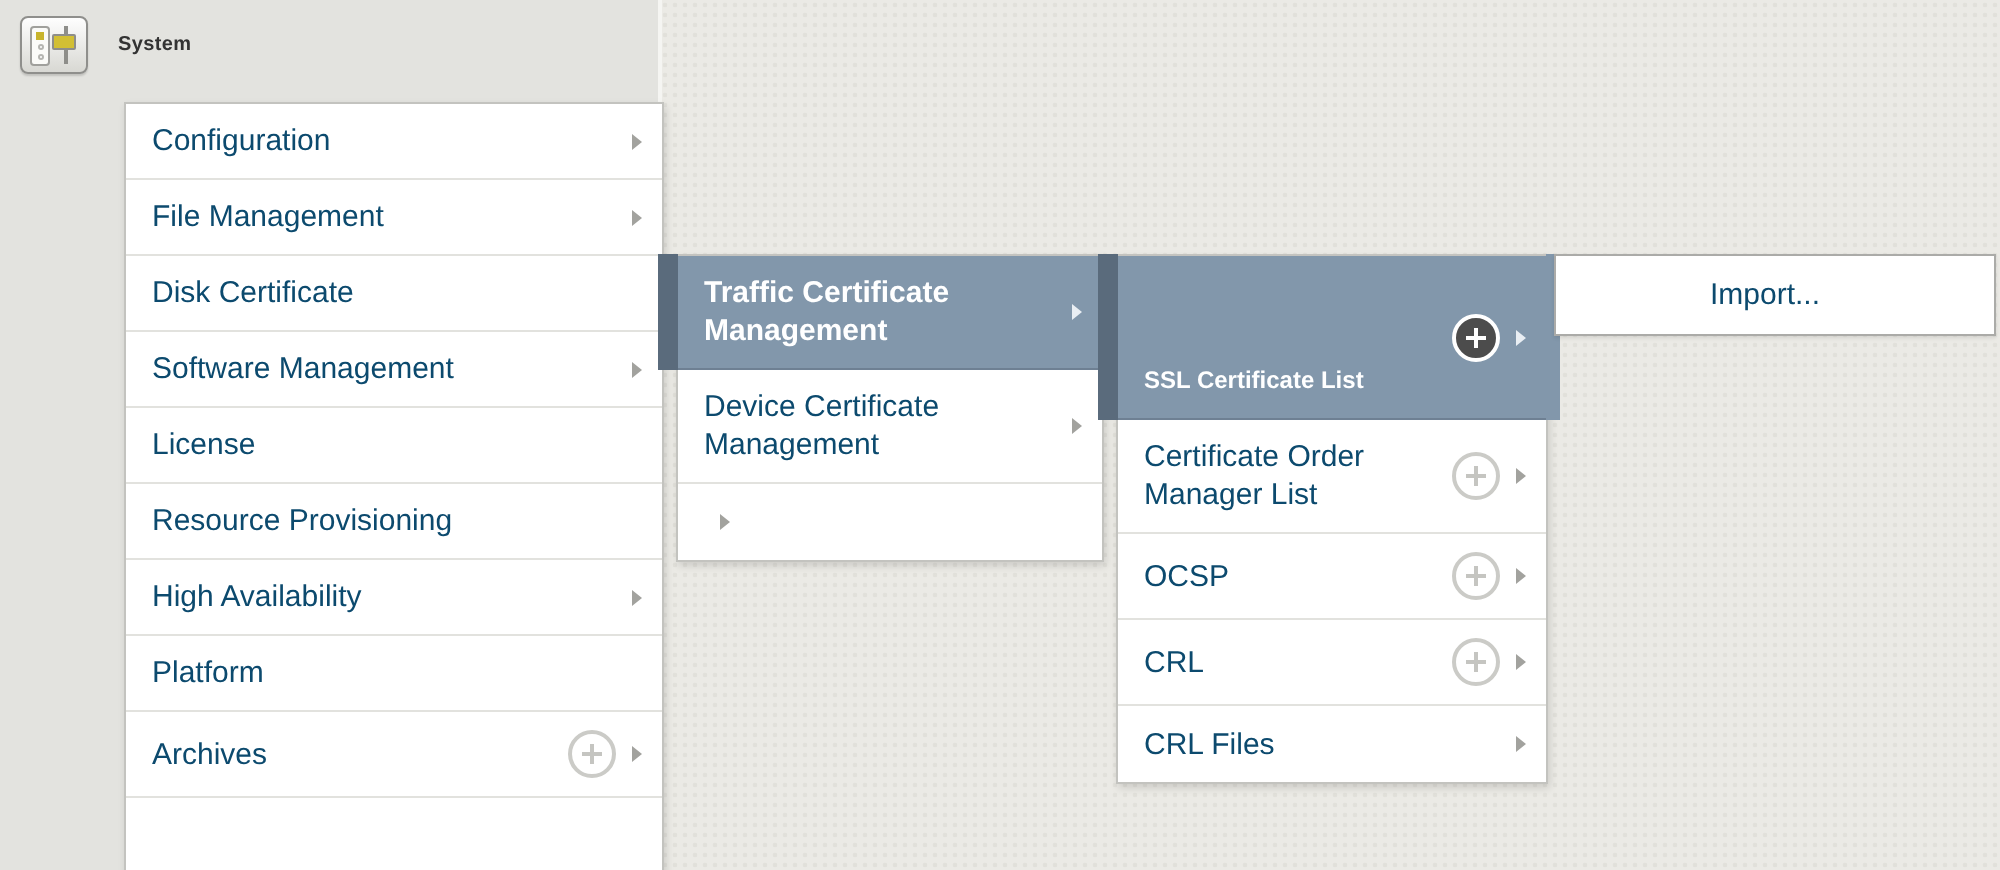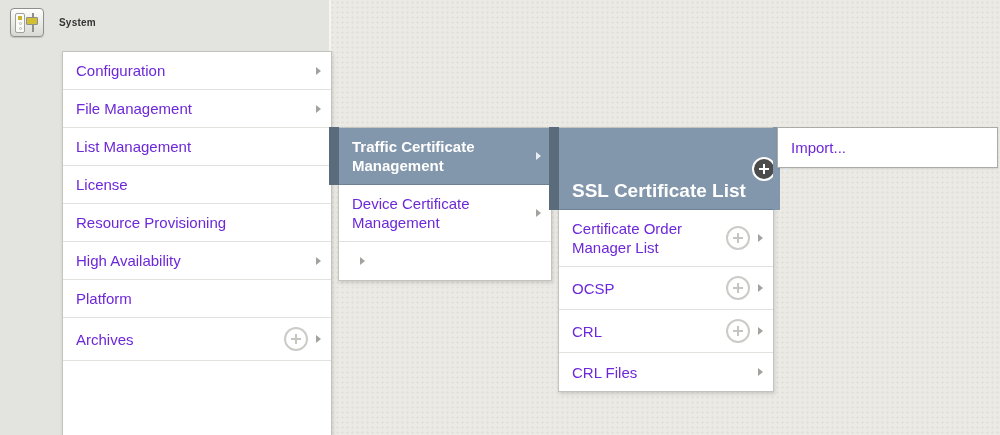--- a/index.html
+++ b/index.html
@@ -39,26 +39,26 @@
   }
   .m1 { left:62px; top:51px; width:268px; height:388px; z-index:1; }
   .m2 { left:338px; top:127px; width:212px; z-index:2; }
   .m3 { left:558px; top:127px; width:214px; z-index:3; }
   .m4 { left:777px; top:127px; width:219px; z-index:4; border-color:#ababa8; box-shadow:0 1px 2px rgba(0,0,0,0.10); }
 
   .row {
     position:relative; display:flex; align-items:center;
     box-sizing:border-box; min-height:38px; padding:9px 10px 9px 13px;
     border-bottom:1px solid #e2e2de; cursor:pointer;
-    font-size:15px; color:#6d28d9;
+    font-size:15px; color:#0c4a6e;
   }
   .m2 .row:last-child, .m3 .row:last-child, .m4 .row:last-child { border-bottom:none; }
-  .m4 .row { min-height:39px; }
+  .m4 .row { min-height:39px;text-align:center; }
   .label { flex:1; line-height:19px; }
-  .m3 .row.hl .label { white-space:nowrap; font-size:19px;margin-top:44px; }
+  .m3 .row.hl .label { white-space:nowrap; font-size:12px;margin-top:44px; }
 
   .plus { flex:none; width:20px; height:20px; border:2px solid #cbcbc7; border-radius:50%; margin-left:6px; position:relative; background:transparent; }
   .plus::before, .plus::after { content:''; position:absolute; left:50%; top:50%; background:#c5c5c1; transform:translate(-50%,-50%); }
   .plus::before { width:10px; height:2px; }
   .plus::after  { width:2px; height:10px; }
 
   .arrow { flex:none; width:0; height:0; margin-left:8px;
     border-left:5px solid #a2a29e; border-top:4px solid transparent; border-bottom:4px solid transparent; }
   .arrow.hidden { border-left-color:transparent; }
 
@@ -93,22 +93,26 @@
   <div class="menu m1">
       <div class="row">
         <span class="label">Configuration</span>
         <span class="arrow"></span>
       </div>
       <div class="row">
         <span class="label">File Management</span>
         <span class="arrow"></span>
       </div>
       <div class="row">
-        <span class="label">List Management</span>
+        <span class="label">Disk Certificate</span>
         <span class="arrow hidden"></span>
+      </div>
+      <div class="row">
+        <span class="label">Software Management</span>
+        <span class="arrow"></span>
       </div>
       <div class="row">
         <span class="label">License</span>
         <span class="arrow hidden"></span>
       </div>
       <div class="row">
         <span class="label">Resource Provisioning</span>
         <span class="arrow hidden"></span>
       </div>
       <div class="row">

